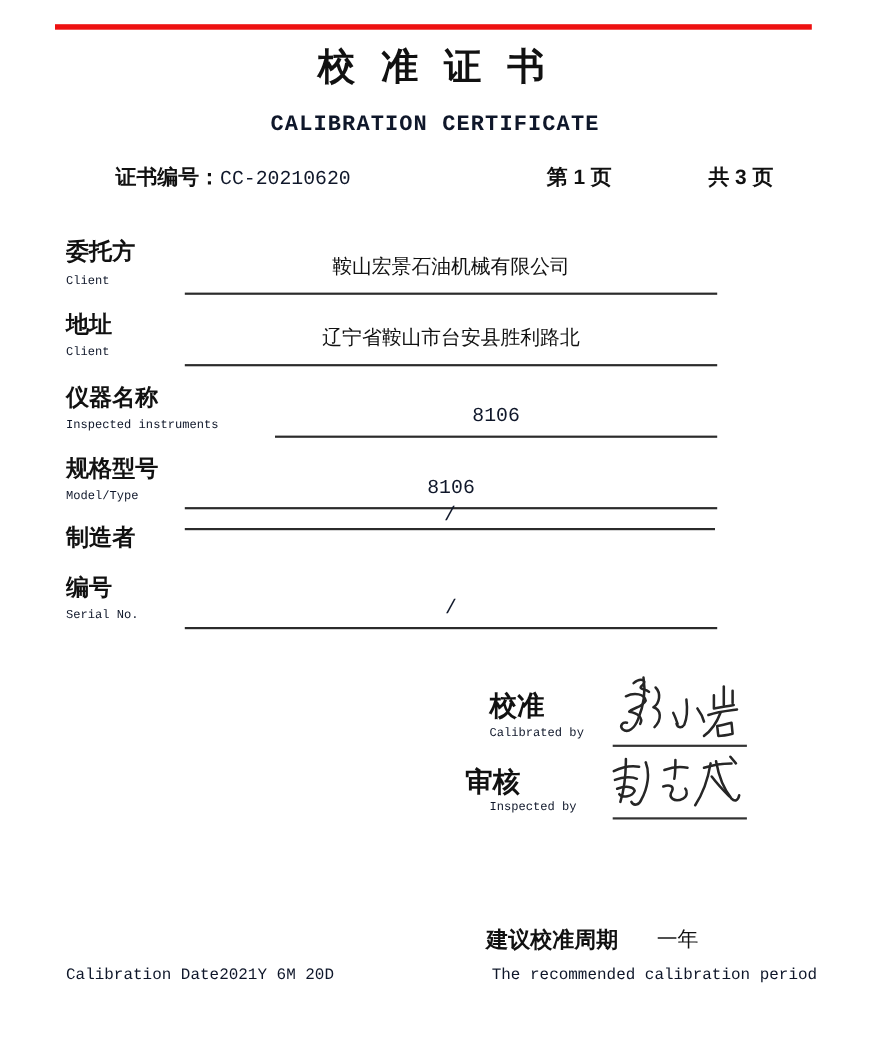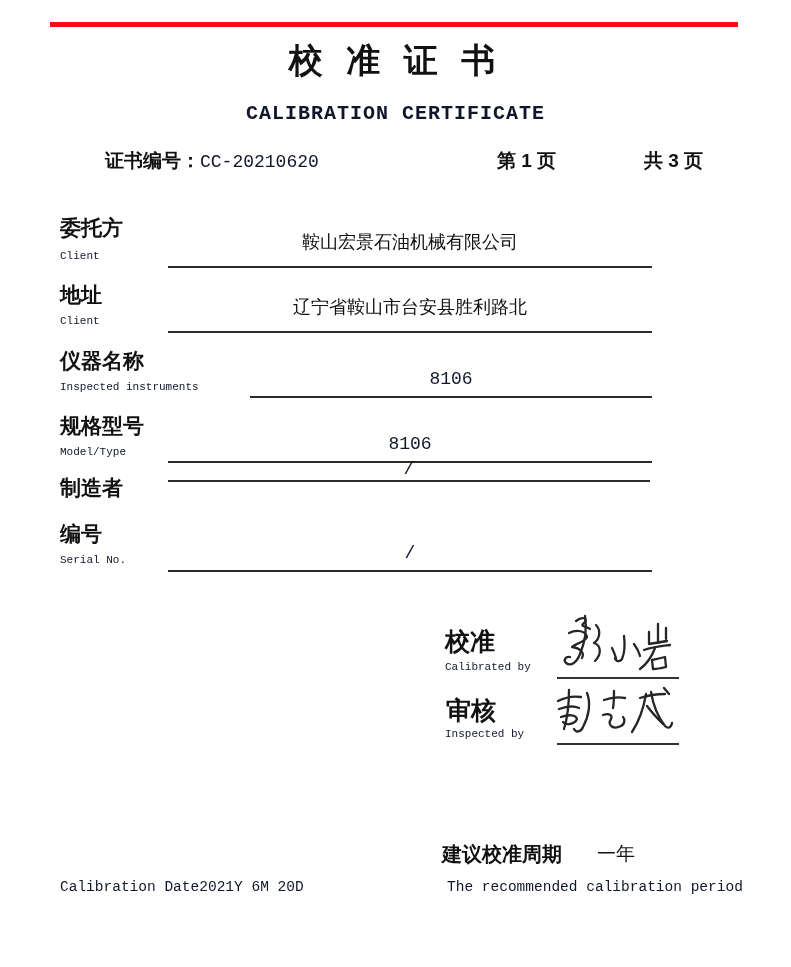--- a/index.html
+++ b/index.html
@@ -85,21 +85,21 @@
     <path d="M72,24 C73,32 73,40 70,47 C68,50 64,50 63,46"></path>
     <path d="M82,32 C85,36 87,40 88,44"></path>
     <path d="M106,12 L106,29"></path>
     <path d="M97,20 L97,32 C103,31 110,30 115,29"></path>
     <path d="M114,16 L114,27"></path>
     <path d="M92,38 C101,35 111,34 118,33"></path>
     <path d="M103,36 C100,44 95,52 88,57"></path>
     <path d="M100,48 C105,47 109,46 113,45 L114,55 C110,56 105,57 101,57 Z"></path>
   </svg>
 
-  <div class="abs cjkb sig-cn" style="left:446px; top:694px;">审核</div>
+  <div class="abs cjkb sig-cn" style="left:423px; top:694px;">审核</div>
   <div class="abs mono lbl-en" style="left:445px; top:728px;">Inspected by</div>
   <div class="abs rule-thin" style="left:557px; width:122px; top:743px;"></div>
   <svg class="abs sig" style="left:548px; top:685px;" width="160" height="58" viewBox="0 0 160 58" aria-label="韩志成">
     <path d="M10,16 C18,12 27,11 33,12"></path>
     <path d="M21,5 C21,17 20,31 16,44"></path>
     <path d="M11,24 C19,21 27,21 31,23"></path>
     <path d="M13,32 C21,29 28,30 29,34 C27,39 18,41 15,37"></path>
     <path d="M39,8 C43,18 41,31 35,42 C33,47 28,48 26,44"></path>
     <path d="M56,15 C64,12 72,12 77,13"></path>
     <path d="M66,6 C66,12 66,18 65,23"></path>

